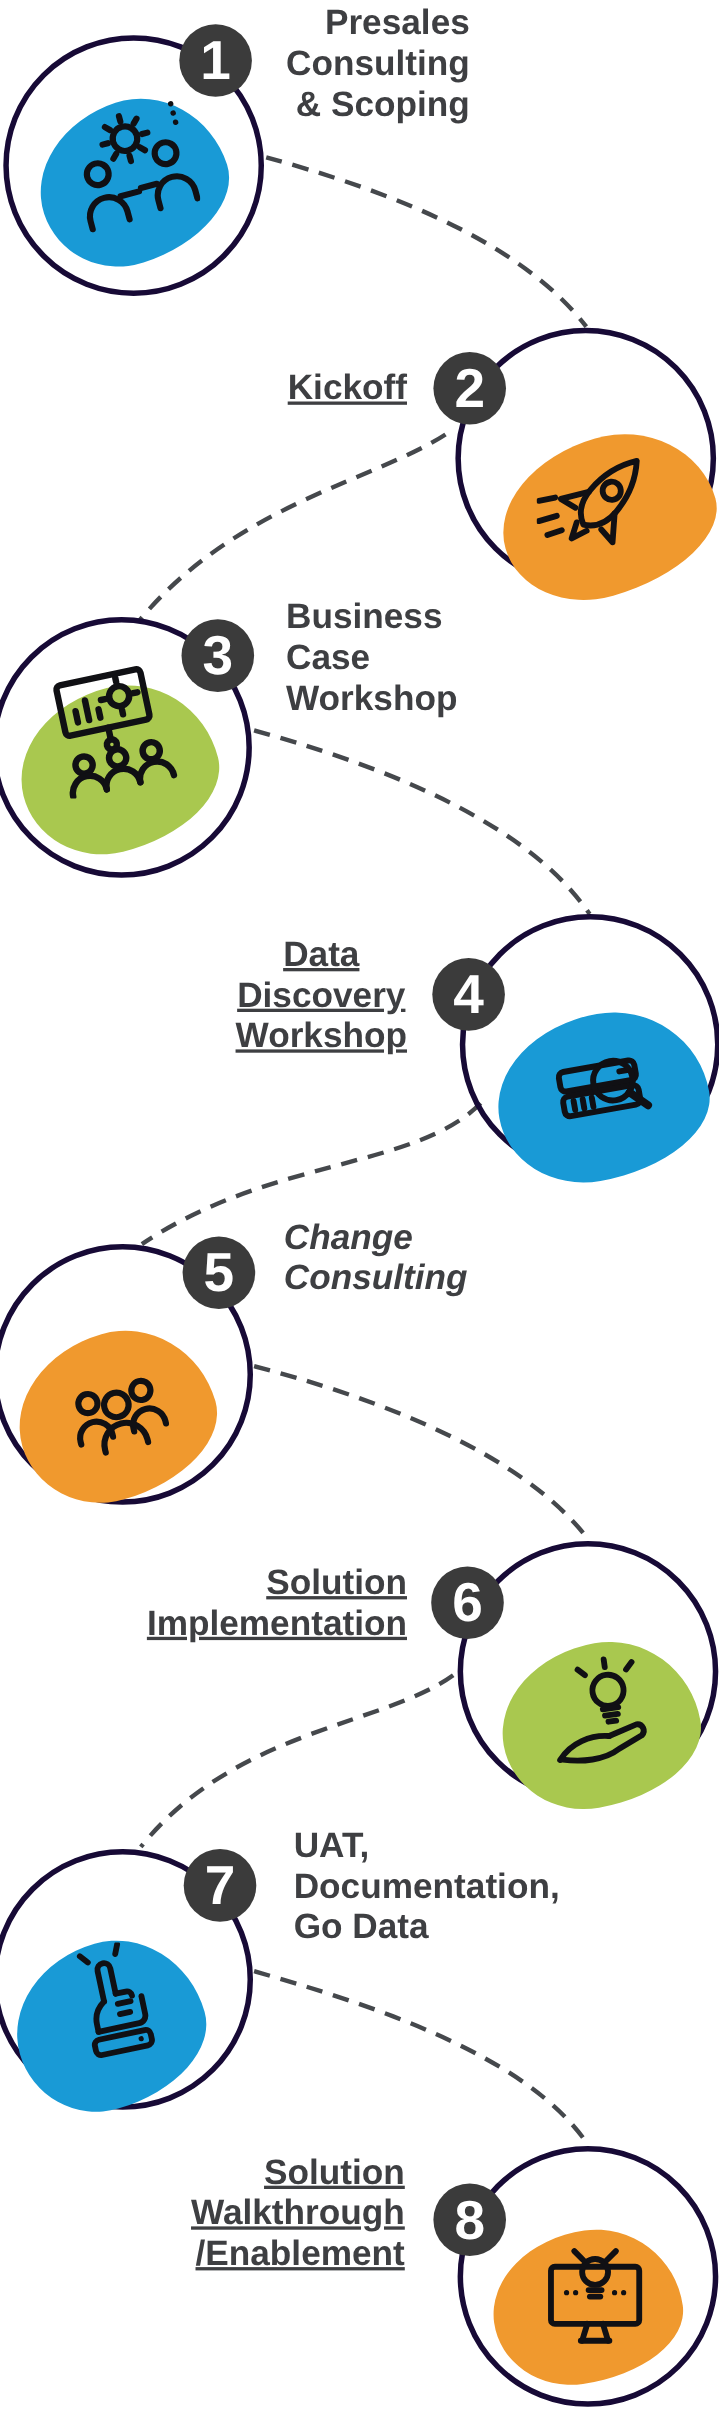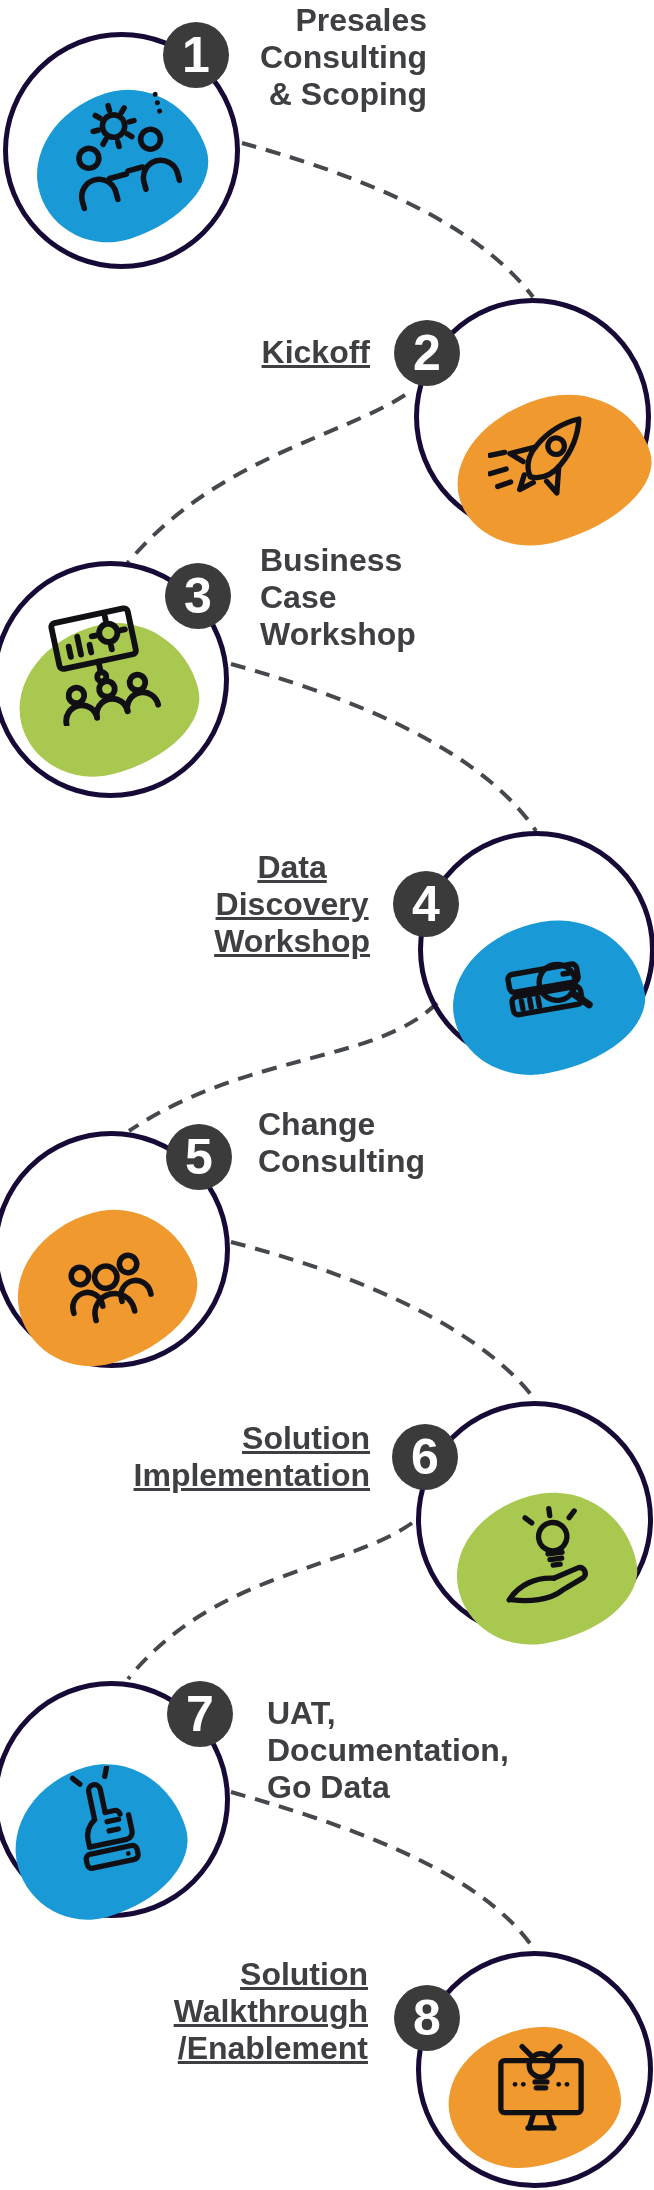--- a/index.html
+++ b/index.html
@@ -179,21 +179,21 @@
         <circle cx="70" cy="50" r="7"></circle>
         <path d="M58 78 v-2 a12 12 0 0 1 24 0 v2"></path>
         <circle cx="50" cy="56" r="9"></circle>
         <path d="M34 88 v-2 a16 16 0 0 1 32 0 v2"></path>
       </g>
     </svg>
   </div>
   <div class="badge" style="left:166px;top:1124px;">
     <span>5</span>
   </div>
-  <div class="label" style="left:258px;top:1106px;">
+  <div class="label" style="left:258px;top:1106px;font-style:italic;">
     <div>Change</div>
     <div>Consulting</div>
   </div>
 
   <div class="ring" style="left:416px;top:1401px;"></div>
   <div class="blob" style="left: 456px; top: 1494px; width: 180px; height: 148px; transform: rotate(-10deg); background: rgb(169, 200, 79);"></div>
   <div class="icon" style="left:490px;top:1502px;">
     <svg width="118" height="118" viewBox="0 0 100 100">
       <g class="stroke-ic" transform="rotate(-8 50 50)">
         <circle cx="56" cy="30" r="12"></circle>
@@ -232,21 +232,21 @@
           <path d="M60 10 l3 -7"></path>
       </g>
       <g class="fill-ic" transform="rotate(-12 50 50)">
         <circle cx="66" cy="78" r="2"></circle>
       </g>
     </svg>
   </div>
   <div class="badge" style="left:167px;top:1681px;">
     <span>7</span>
   </div>
-  <div class="label" style="left:267px;top:1659px;margin-top:36px;">
+  <div class="label" style="left:267px;top:1659px;">
     <div>UAT,</div>
     <div>Documentation,</div>
     <div>Go Data</div>
   </div>
 
   <div class="ring" style="left:416px;top:1951px;"></div>
   <div class="blob" style="left: 448px; top: 2028px; width: 172px; height: 138px; transform: rotate(-8deg); background: rgb(240, 153, 46);"></div>
   <div class="icon" style="left:482px;top:2030px;">
     <svg width="118" height="118" viewBox="0 0 100 100">
       <g class="stroke-ic">

